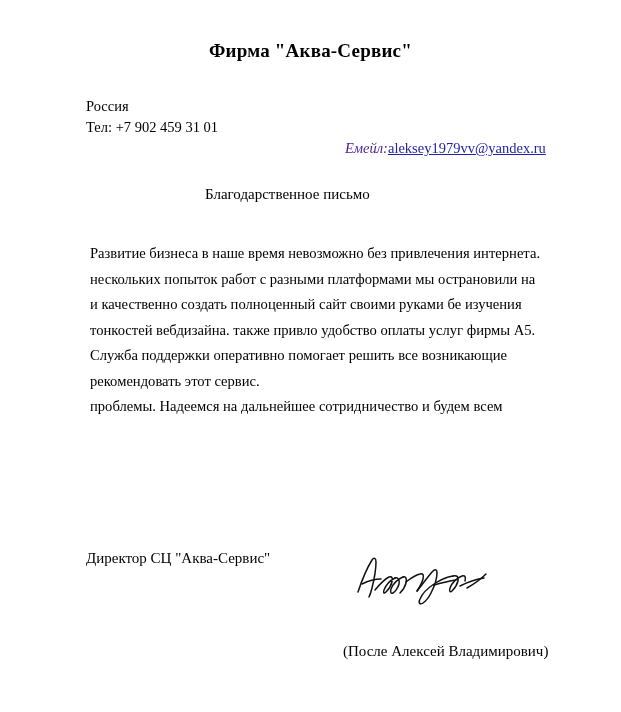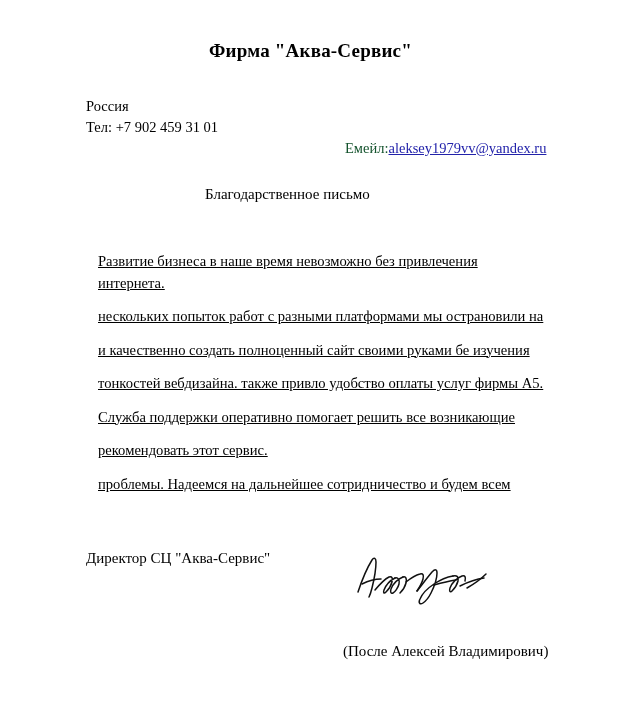--- a/index.html
+++ b/index.html
@@ -43,43 +43,43 @@
   }
   .email-block {
     position: absolute;
     top: 138px;
     left: 345px;
     font-size: 14.5px;
     line-height: 21px;
     white-space: nowrap;
   }
   .email-label {
-    color: #14532d;
+    color: #4c1d95;
+    font-style: italic;
   }
   .email-link {
     color: #2222aa;
     text-decoration: underline;
   }
   .subject {
     position: absolute;
     top: 186px;
     left: 205px;
     font-size: 15px;
   }
   .body-text {
     position: absolute;
     top: 239px;
     left: 86px;
     width: 470px;
     font-size: 14.6px;
     line-height: 21.5px;
   }
   .body-text p {
-    margin: 12px;
-    text-decoration: underline;
+    margin: 4px;
   }
   .signature-title {
     position: absolute;
     top: 550px;
     left: 86px;
     font-size: 15px;
     white-space: nowrap;
   }
   .signature-image {
     position: absolute;

